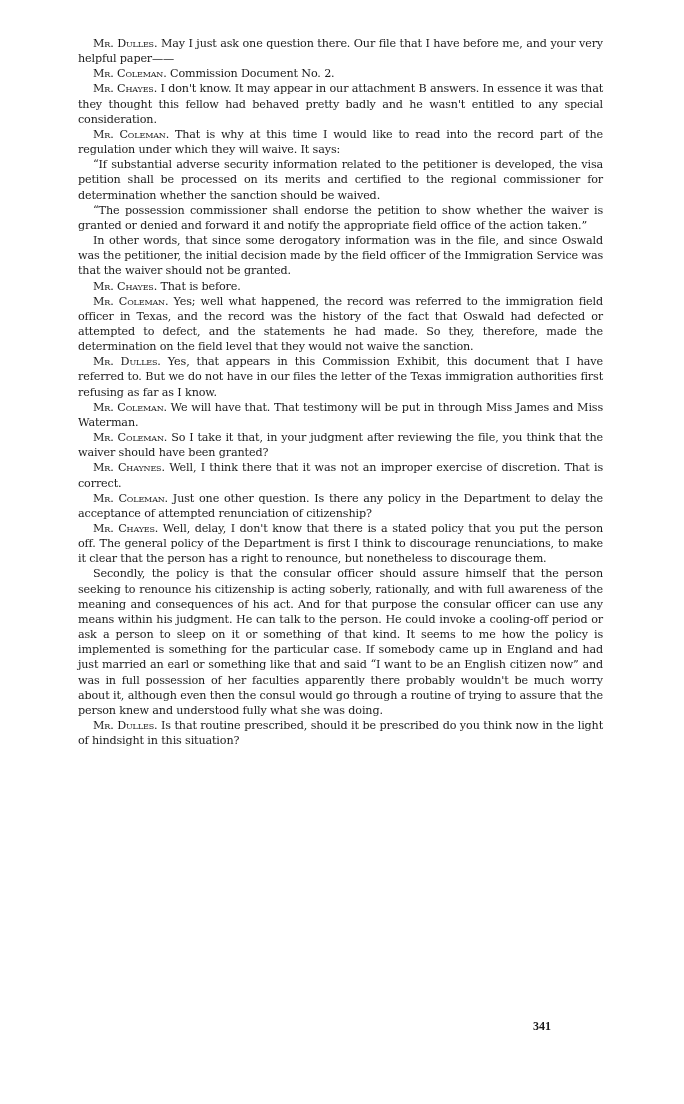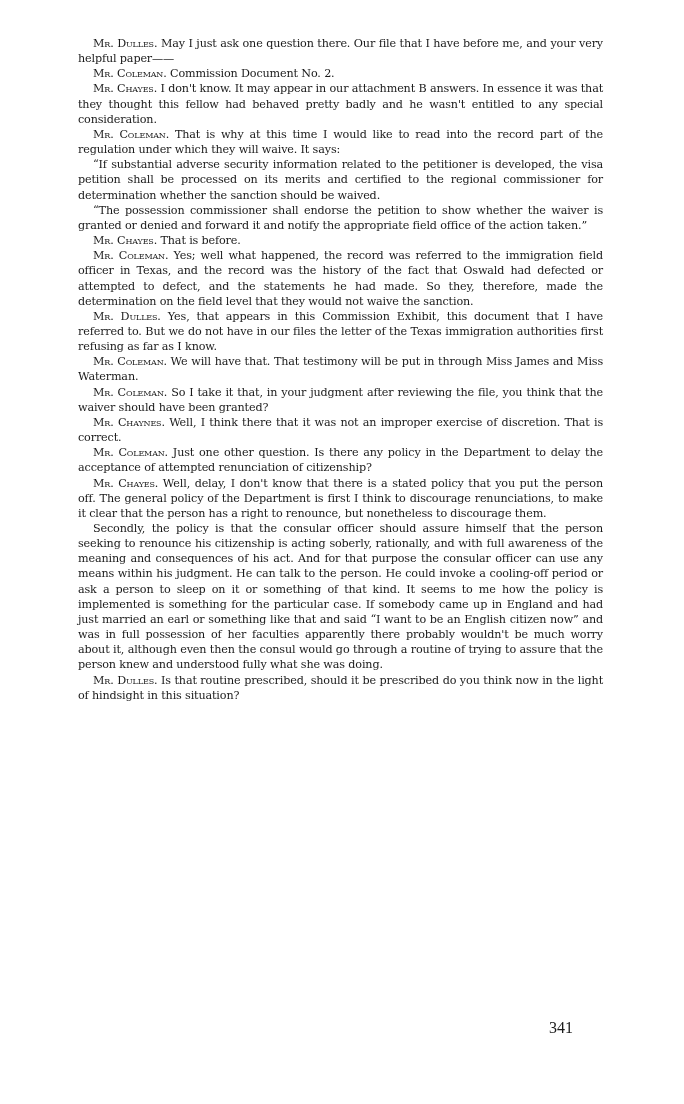--- a/index.html
+++ b/index.html
@@ -35,37 +35,37 @@
     font-variant: small-caps;
   }
   .quote {
     text-indent: 15px;
   }
   .page-number {
     position: absolute;
     left: 533px;
     top: 1019px;
     width: 40px;
-    text-align: right;
     font-family: "Liberation Serif", "DejaVu Serif", serif;
-    font-size: 16px;
-    font-weight: normal;
+    font-size: 12px;
+    font-weight: bold;
     color: #1a1a1a;
   }
 </style>
 </head>
 <body>
 
 <div class="page">
   <p class="para"><span class="speaker">Mr. Dulles.</span><span> May I just ask one question there.  Our file that I have before me, and your very helpful paper——</span></p>
   <p class="para"><span class="speaker">Mr. Coleman.</span><span> Commission Document No. 2.</span></p>
   <p class="para"><span class="speaker">Mr. Chayes.</span><span> I don't know.  It may appear in our attachment B answers. In essence it was that they thought this fellow had behaved pretty badly and he wasn't entitled to any special consideration.</span></p>
   <p class="para"><span class="speaker">Mr. Coleman.</span><span> That is why at this time I would like to read into the record part of the regulation under which they will waive.  It says:</span></p>
   <p class="para quote"><span>“If substantial adverse security information related to the petitioner is developed, the visa petition shall be processed on its merits and certified to the regional commissioner for determination whether the sanction should be waived.</span></p>
   <p class="para quote"><span>“The possession commissioner shall endorse the petition to show whether the waiver is granted or denied and forward it and notify the appropriate field office of the action taken.”</span></p>
+  <p class="para"><span>In other words, that since some derogatory information was in the file, and since Oswald was the petitioner, the initial decision made by the field officer of the Immigration Service was that the waiver should not be granted.</span></p>
   <p class="para"><span class="speaker">Mr. Chayes.</span><span> That is before.</span></p>
   <p class="para"><span class="speaker">Mr. Coleman.</span><span> Yes; well what happened, the record was referred to the immigration field officer in Texas, and the record was the history of the fact that Oswald had defected or attempted to defect, and the statements he had made.  So they, therefore, made the determination on the field level that they would not waive the sanction.</span></p>
   <p class="para"><span class="speaker">Mr. Dulles.</span><span> Yes, that appears in this Commission Exhibit, this document that I have referred to.  But we do not have in our files the letter of the Texas immigration authorities first refusing as far as I know.</span></p>
   <p class="para"><span class="speaker">Mr. Coleman.</span><span> We will have that.  That testimony will be put in through Miss James and Miss Waterman.</span></p>
   <p class="para"><span class="speaker">Mr. Coleman.</span><span> So I take it that, in your judgment after reviewing the file, you think that the waiver should have been granted?</span></p>
   <p class="para"><span class="speaker">Mr. Chaynes.</span><span> Well, I think there that it was not an improper exercise of discretion.  That is correct.</span></p>
   <p class="para"><span class="speaker">Mr. Coleman.</span><span> Just one other question.  Is there any policy in the Department to delay the acceptance of attempted renunciation of citizenship?</span></p>
   <p class="para"><span class="speaker">Mr. Chayes.</span><span> Well, delay, I don't know that there is a stated policy that you put the person off.  The general policy of the Department is first I think to discourage renunciations, to make it clear that the person has a right to renounce, but nonetheless to discourage them.</span></p>
   <p class="para"><span>Secondly, the policy is that the consular officer should assure himself that the person seeking to renounce his citizenship is acting soberly, rationally, and with full awareness of the meaning and consequences of his act.  And for that purpose the consular officer can use any means within his judgment.  He can talk to the person.  He could invoke a cooling-off period or ask a person to sleep on it or something of that kind.  It seems to me how the policy is implemented is something for the particular case.  If somebody came up in England and had just married an earl or something like that and said “I want to be an English citizen now” and was in full possession of her faculties apparently there probably wouldn't be much worry about it, although even then the consul would go through a routine of trying to assure that the person knew and understood fully what she was doing.</span></p>
   <p class="para"><span class="speaker">Mr. Dulles.</span><span> Is that routine prescribed, should it be prescribed do you think now in the light of hindsight in this situation?</span></p>

